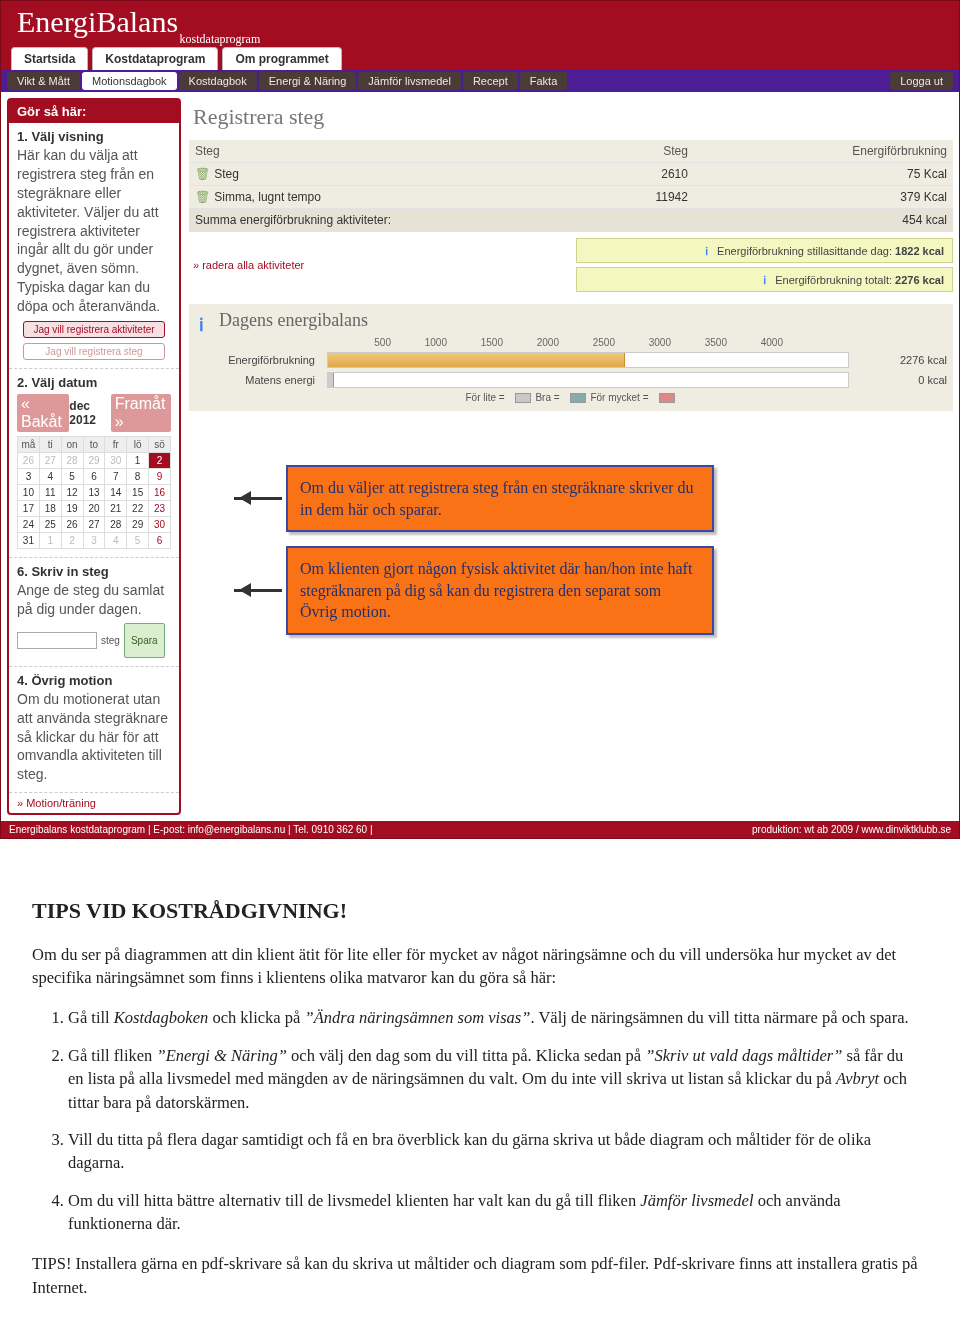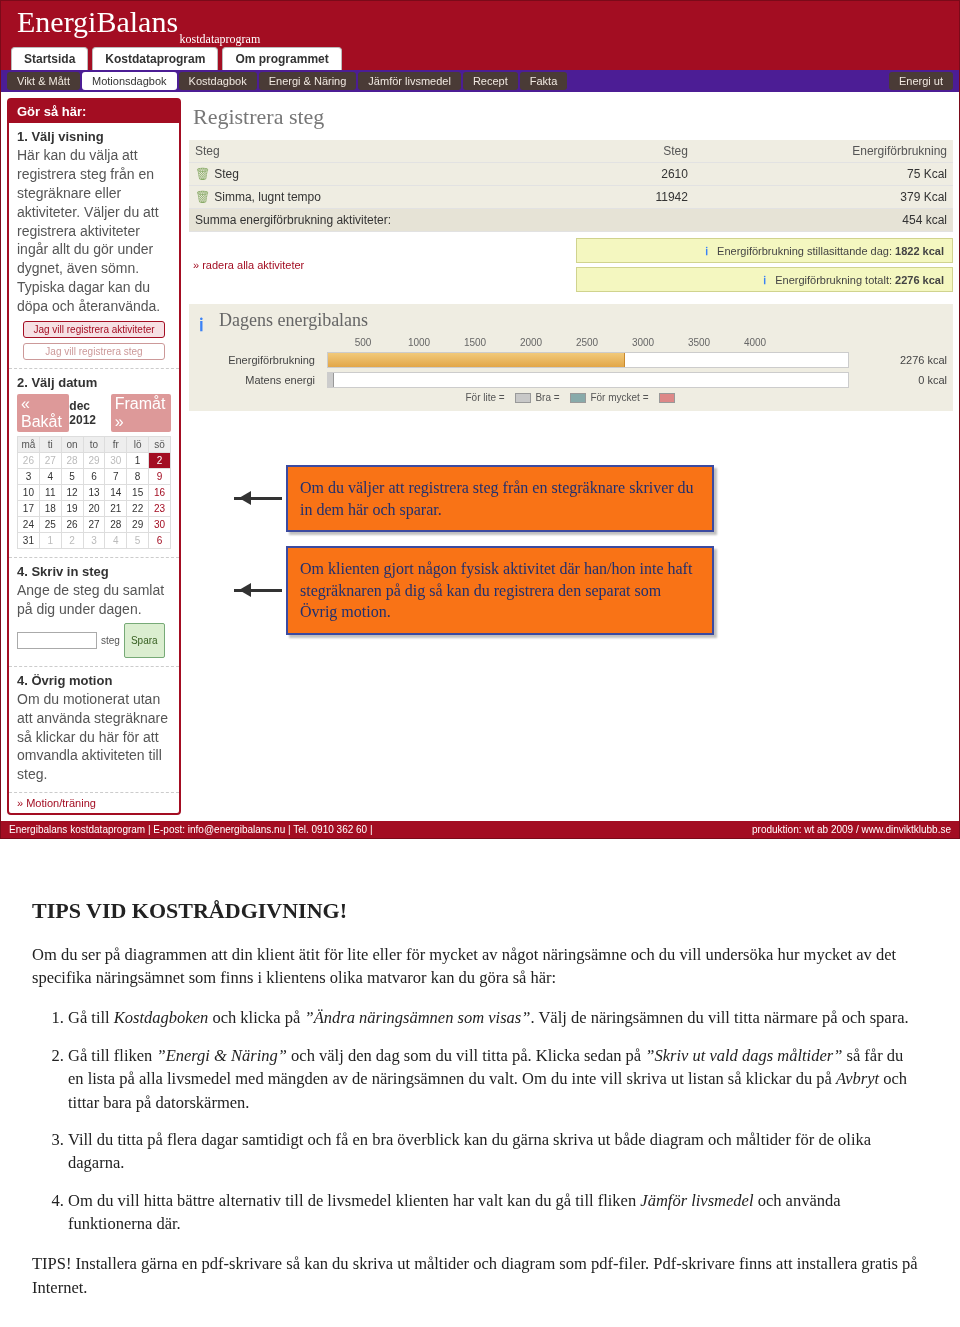--- a/index.html
+++ b/index.html
@@ -276,21 +276,21 @@
     top: 4px;
   }
   .axis {
     display: flex;
     font-size: 10px;
     color: #666;
     padding-left: 140px;
   }
   .axis span {
     width: 56px;
-    text-align: center;
+    text-align: right;
   }
   .barrow {
     display: flex;
     align-items: center;
     gap: 8px;
     font-size: 11px;
     color: #444;
     margin: 4px 0;
   }
   .barrow .blabel { width: 120px; text-align: right; padding-right: 4px; }
@@ -418,21 +418,21 @@
 
     <div class="subtabs">
       <div class="subtab">Vikt &amp; Mått</div>
       <div class="subtab active">Motionsdagbok</div>
       <div class="subtab">Kostdagbok</div>
       <div class="subtab">Energi &amp; Näring</div>
       <div class="subtab">Jämför livsmedel</div>
       <div class="subtab">Recept</div>
       <div class="subtab">Fakta</div>
       <div class="subtab-spacer"></div>
-      <div class="subtab">Energi ut</div>
+      <div class="subtab">Logga ut</div>
     </div>
 
     <div class="workbody">
 
       <div class="sidebar">
         <div class="sidebar-title">Gör så här:</div>
 
         <div class="sidebar-section">
           <div class="sidebar-h">1. Välj visning</div>
           <div class="sidebar-desc">Här kan du välja att registrera steg från en stegräknare eller aktiviteter. Väljer du att registrera aktiviteter ingår allt du gör under dygnet, även sömn. Typiska dagar kan du döpa och återanvända.</div>
@@ -510,21 +510,21 @@
               <td class="other">3</td>
               <td class="other">4</td>
               <td class="other">5</td>
               <td class="other weekend">6</td>
             </tr>
           </tbody>
             </table>
         </div>
 
         <div class="sidebar-section">
-          <div class="sidebar-h">4. Skriv in steg</div>
+          <div class="sidebar-h">6. Skriv in steg</div>
           <div class="sidebar-desc">Ange de steg du samlat på dig under dagen.</div>
           <div class="inline-input">
             <input type="text" style="">
             <span class="lbl">steg</span>
             <span class="savebtn">Spara</span>
           </div>
         </div>
 
         <div class="sidebar-section">
           <div class="sidebar-h">4. Övrig motion</div>

